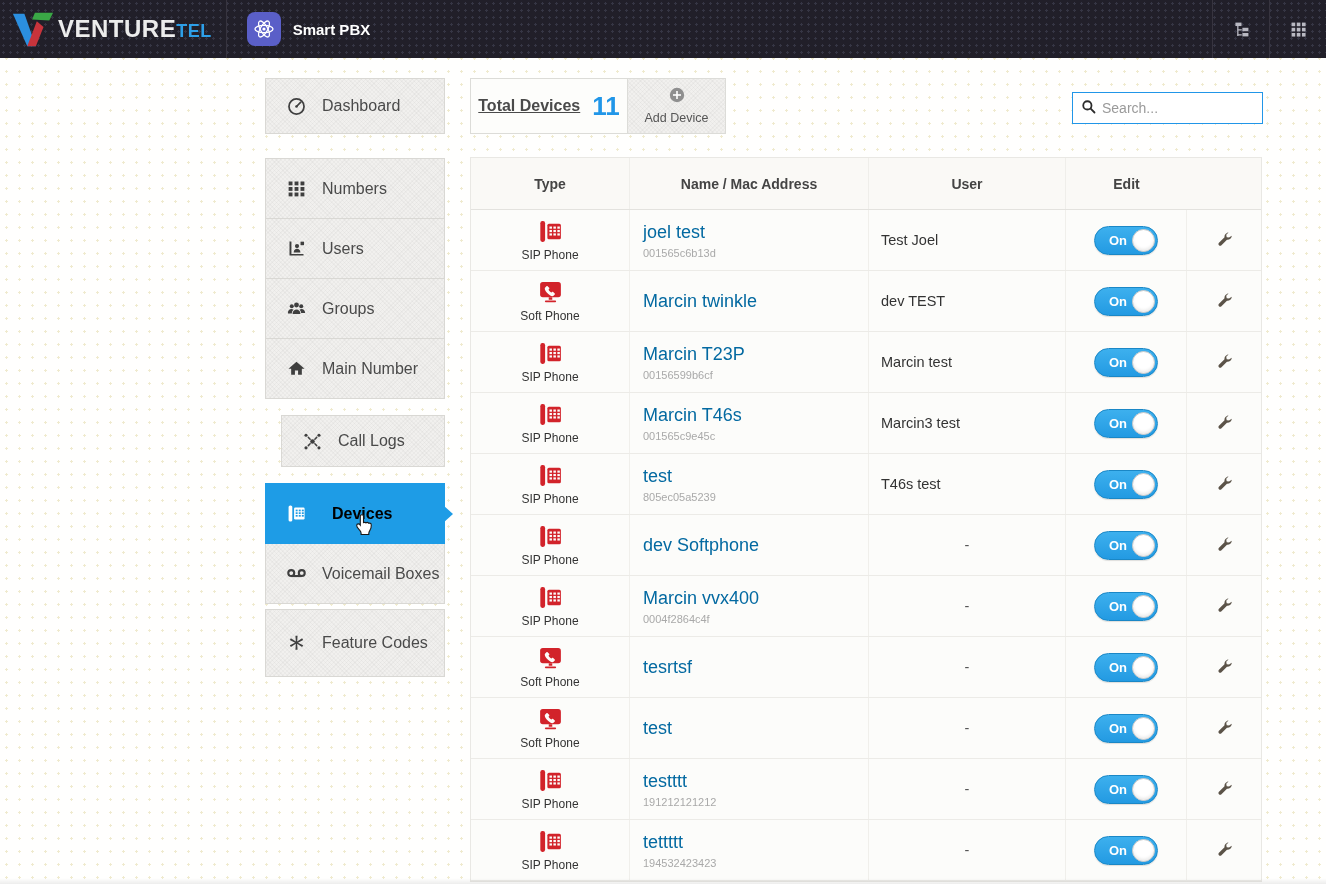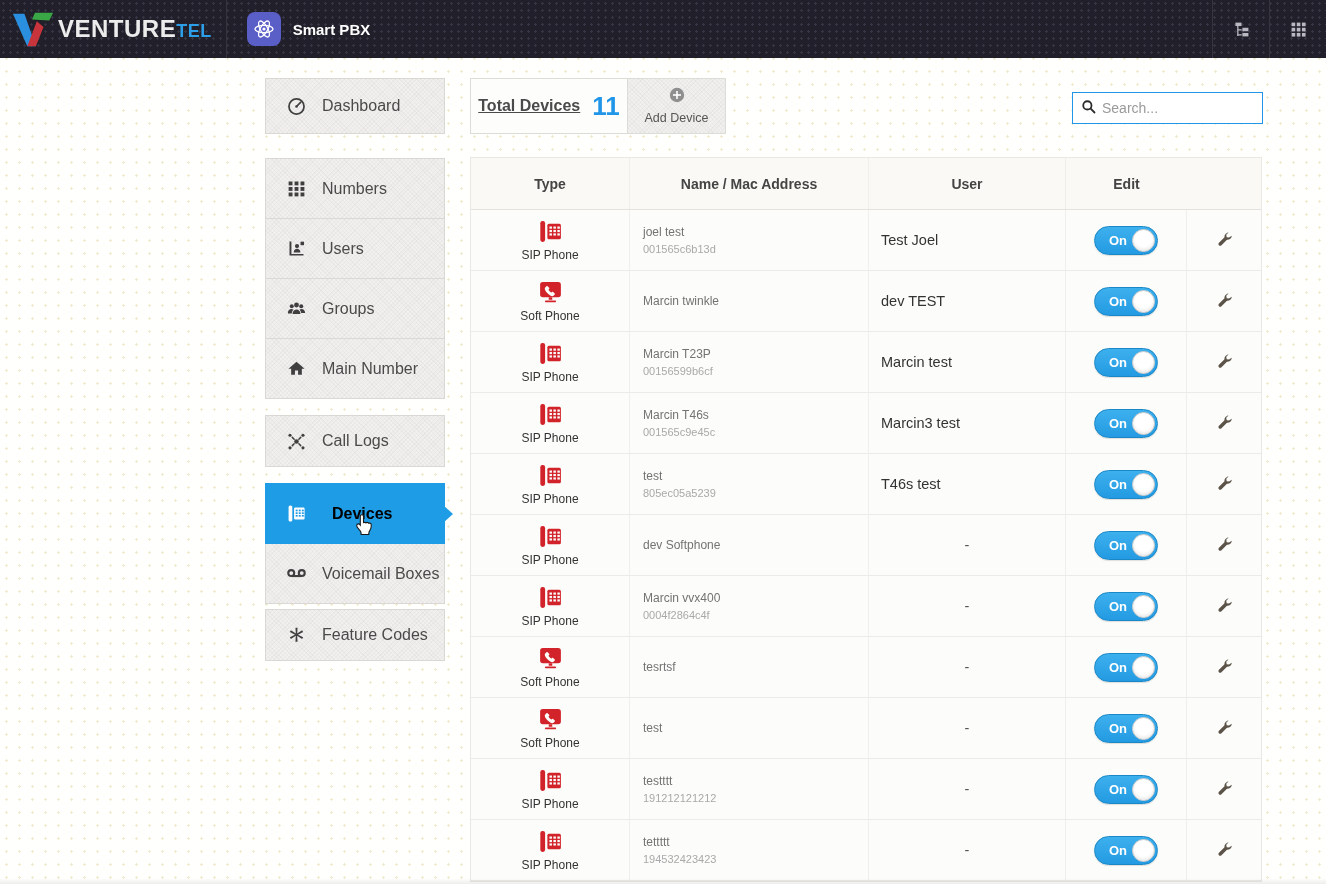--- a/index.html
+++ b/index.html
@@ -42,23 +42,23 @@
     background-color:#f1f0ee;
     background-image:repeating-linear-gradient(45deg, rgba(0,0,0,0.028) 0 1px, transparent 1px 3px),
                      repeating-linear-gradient(-45deg, rgba(0,0,0,0.028) 0 1px, transparent 1px 3px);
     cursor:pointer;
   }
   .nav-item + .nav-item { margin-top:-1px; }
   .nav-group:nth-child(1) .nav-item { height:56px; }
   .nav-group:nth-child(1) { margin-bottom:24px; }
   .nav-group:nth-child(2) { margin-bottom:16px; }
   .nav-group:nth-child(3) .nav-item { height:52px; }
-  .nav-group:nth-child(3) { margin-bottom:16px; }
+  .nav-group:nth-child(3) { margin-bottom:16px;margin-left:16px; }
   .nav-group:nth-child(4) { margin-bottom:5px; }
-  .nav-group:nth-child(5) .nav-item { height:52px;align-items:center; }
+  .nav-group:nth-child(5) .nav-item { height:68px;align-items:center; }
   .nav-icon { width:24px; height:24px; display:flex; align-items:center; justify-content:center; color:#3f3f3f; --hole:#f1f0ee; flex:none; }
   .nav-icon svg { width:21px; height:21px; }
   .nav-label { white-space:nowrap; }
   .nav-item.active {
     background:#1e9ce6; border-color:#1e9ce6; color:#000000; font-weight:700; z-index:2;gap:24px;
   }
   .nav-item.active .nav-icon { color:#ffffff; --hole:#1e9ce6; }
   .nav-item.active::after {
     content:""; position:absolute; right:-9px; top:50%; margin-top:-9px;
     border-left:10px solid #1e9ce6; border-top:9px solid transparent; border-bottom:9px solid transparent;
@@ -99,21 +99,21 @@
   .t-header .t-hcell { display:flex; align-items:center; justify-content:center; font-size:14px; color:#444; font-weight:600; border-right:1px solid #efeeea; }
   .t-header .t-hcell:last-child { border-right:none; }
   .t-row { display:grid; grid-template-columns:159px 239px 197px 121px 74px; height:61px; border-bottom:1px solid #ececе8; border-bottom:1px solid #ecebe7; }
   .t-cell { border-right:1px solid #f0efeb; display:flex; }
   .t-cell:last-child { border-right:none; }
   .cell-type { flex-direction:column; align-items:center; justify-content:center; gap:3px; }
   .type-icon { width:27px; height:27px; color:#d2232a; --hole:#fcfcfa; }
   .type-icon svg { width:27px; height:27px; }
   .type-label { font-size:12px; color:#333; }
   .cell-name { flex-direction:column; justify-content:center; padding-left:13px; }
-  .dev-name { font-size:12px; color:#737373; }
+  .dev-name { font-size:18px; color:#0369a1; }
   .dev-mac { font-size:11px; color:#a9a9a9; margin-top:4px; }
   .cell-user { align-items:center; padding-left:12px; font-size:14.5px; color:#333; }
   .cell-user.empty { justify-content:center; padding-left:0; color:#555; }
   .cell-enable { align-items:center; justify-content:center; }
   .cell-edit { align-items:center; justify-content:center; }
 
   .toggle {
     position:relative; width:64px; height:29px; border-radius:15px;
     background:linear-gradient(#3db0ee,#239ae2); border:1px solid #1a87c6;
     cursor:pointer; box-shadow:0 1px 1px rgba(0,0,0,0.12);

